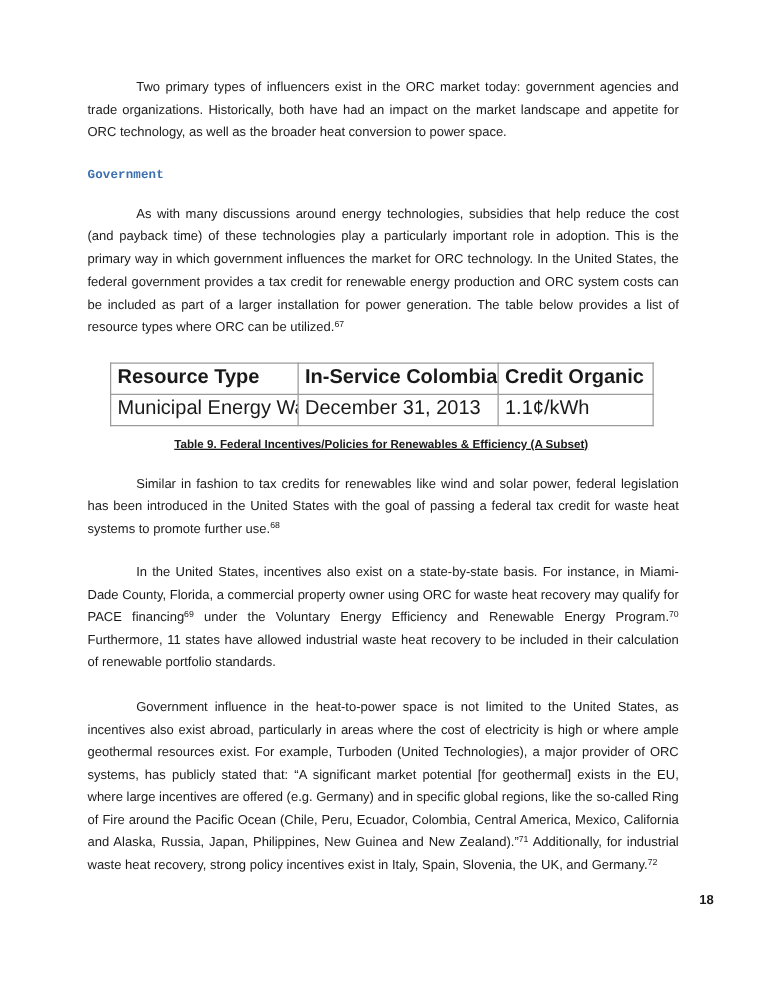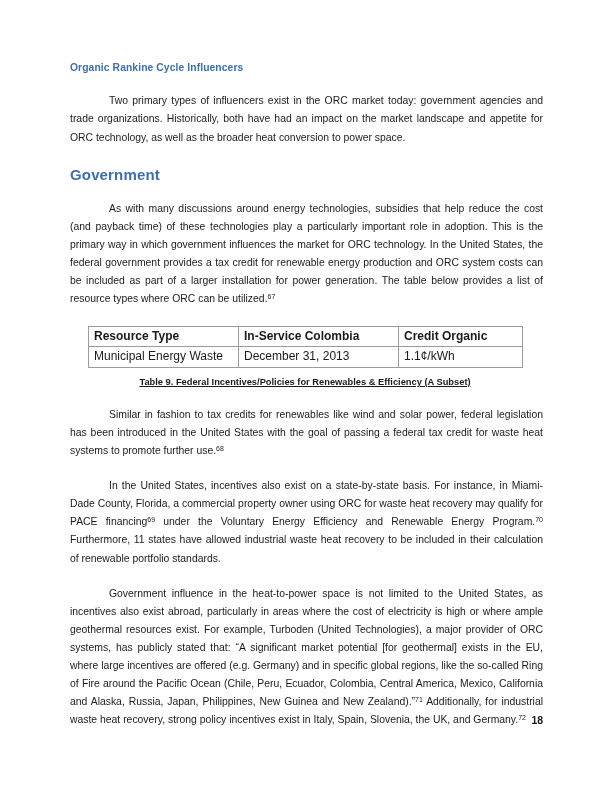--- a/index.html
+++ b/index.html
@@ -29,26 +29,27 @@
 
   h2.section-heading {
     font-size: 10.3px;
     font-weight: bold;
     color: #3b6fb0;
     margin: 0 0 18px 0;
     letter-spacing: 0.01em;
     line-height: 1.2;
   }
   h3.sub-heading {
-    font-size: 15px;
+    font-size: 10px;
     font-weight: bold;
     color: #3b6fb0;
     margin: 19px 0 16px 0;
     letter-spacing: 0.01em;
     line-height: 1.2;
+    font-family: Liberation Mono, monospace;
   }
 
   p.body-par {
     font-size: 10.4px;
     line-height: 18.1px;
     text-align: justify;
     text-justify: inter-word;
     margin: 0 0 17px 0;
     text-indent: 39px;
     hyphens: none;
@@ -73,21 +74,21 @@
     width: 434px;
     table-layout: fixed;
   }
   table.data-table col.c1 { width: 150px; }
   table.data-table col.c2 { width: 160px; }
   table.data-table col.c3 { width: 124px; }
 
   table.data-table th,
   table.data-table td {
     border: 1px solid #9b9b9b;
-    font-size: 12px;
+    font-size: 16px;
     line-height: 1.15;
     padding: 2.6px 0 2.9px 5px;
     text-align: left;
     vertical-align: middle;
     white-space: nowrap;
     overflow: hidden;
   }
   table.data-table th {
     font-weight: bold;
   }
@@ -102,29 +103,29 @@
   }
 
   .page-number {
     position: absolute;
     left: 0;
     top: 715px;
     width: 543px;
     text-align: right;
     font-size: 10.4px;
     font-weight: bold;
+    padding-left: 28px;
   }
 </style>
 </head>
 <body>
 
 <div class="page">
   <div class="content">
 
-    <h2 class="section-heading">Organic Rankine Cycle Influencers</h2>
 
     <p class="body-par">Two primary types of influencers exist in the ORC market today: government agencies and trade organizations.  Historically, both have had an impact on the market landscape and appetite for ORC technology, as well as the broader heat conversion to power space.</p>
 
     <h3 class="sub-heading">Government</h3>
 
     <p class="body-par tight"><span>As with many discussions around energy technologies, subsidies that help reduce the cost (and payback time) of these technologies play a particularly important role in adoption. This is the primary way in which government influences the market for ORC technology.  In the United States, the federal government provides a tax credit for renewable energy production and ORC system costs can be included as part of a larger installation for power generation.  The table below provides a list of resource types where ORC can be utilized.</span><sup class="fn">67</sup></p>
 
     <div class="table-wrap">
       <table class="data-table">
         <colgroup>

